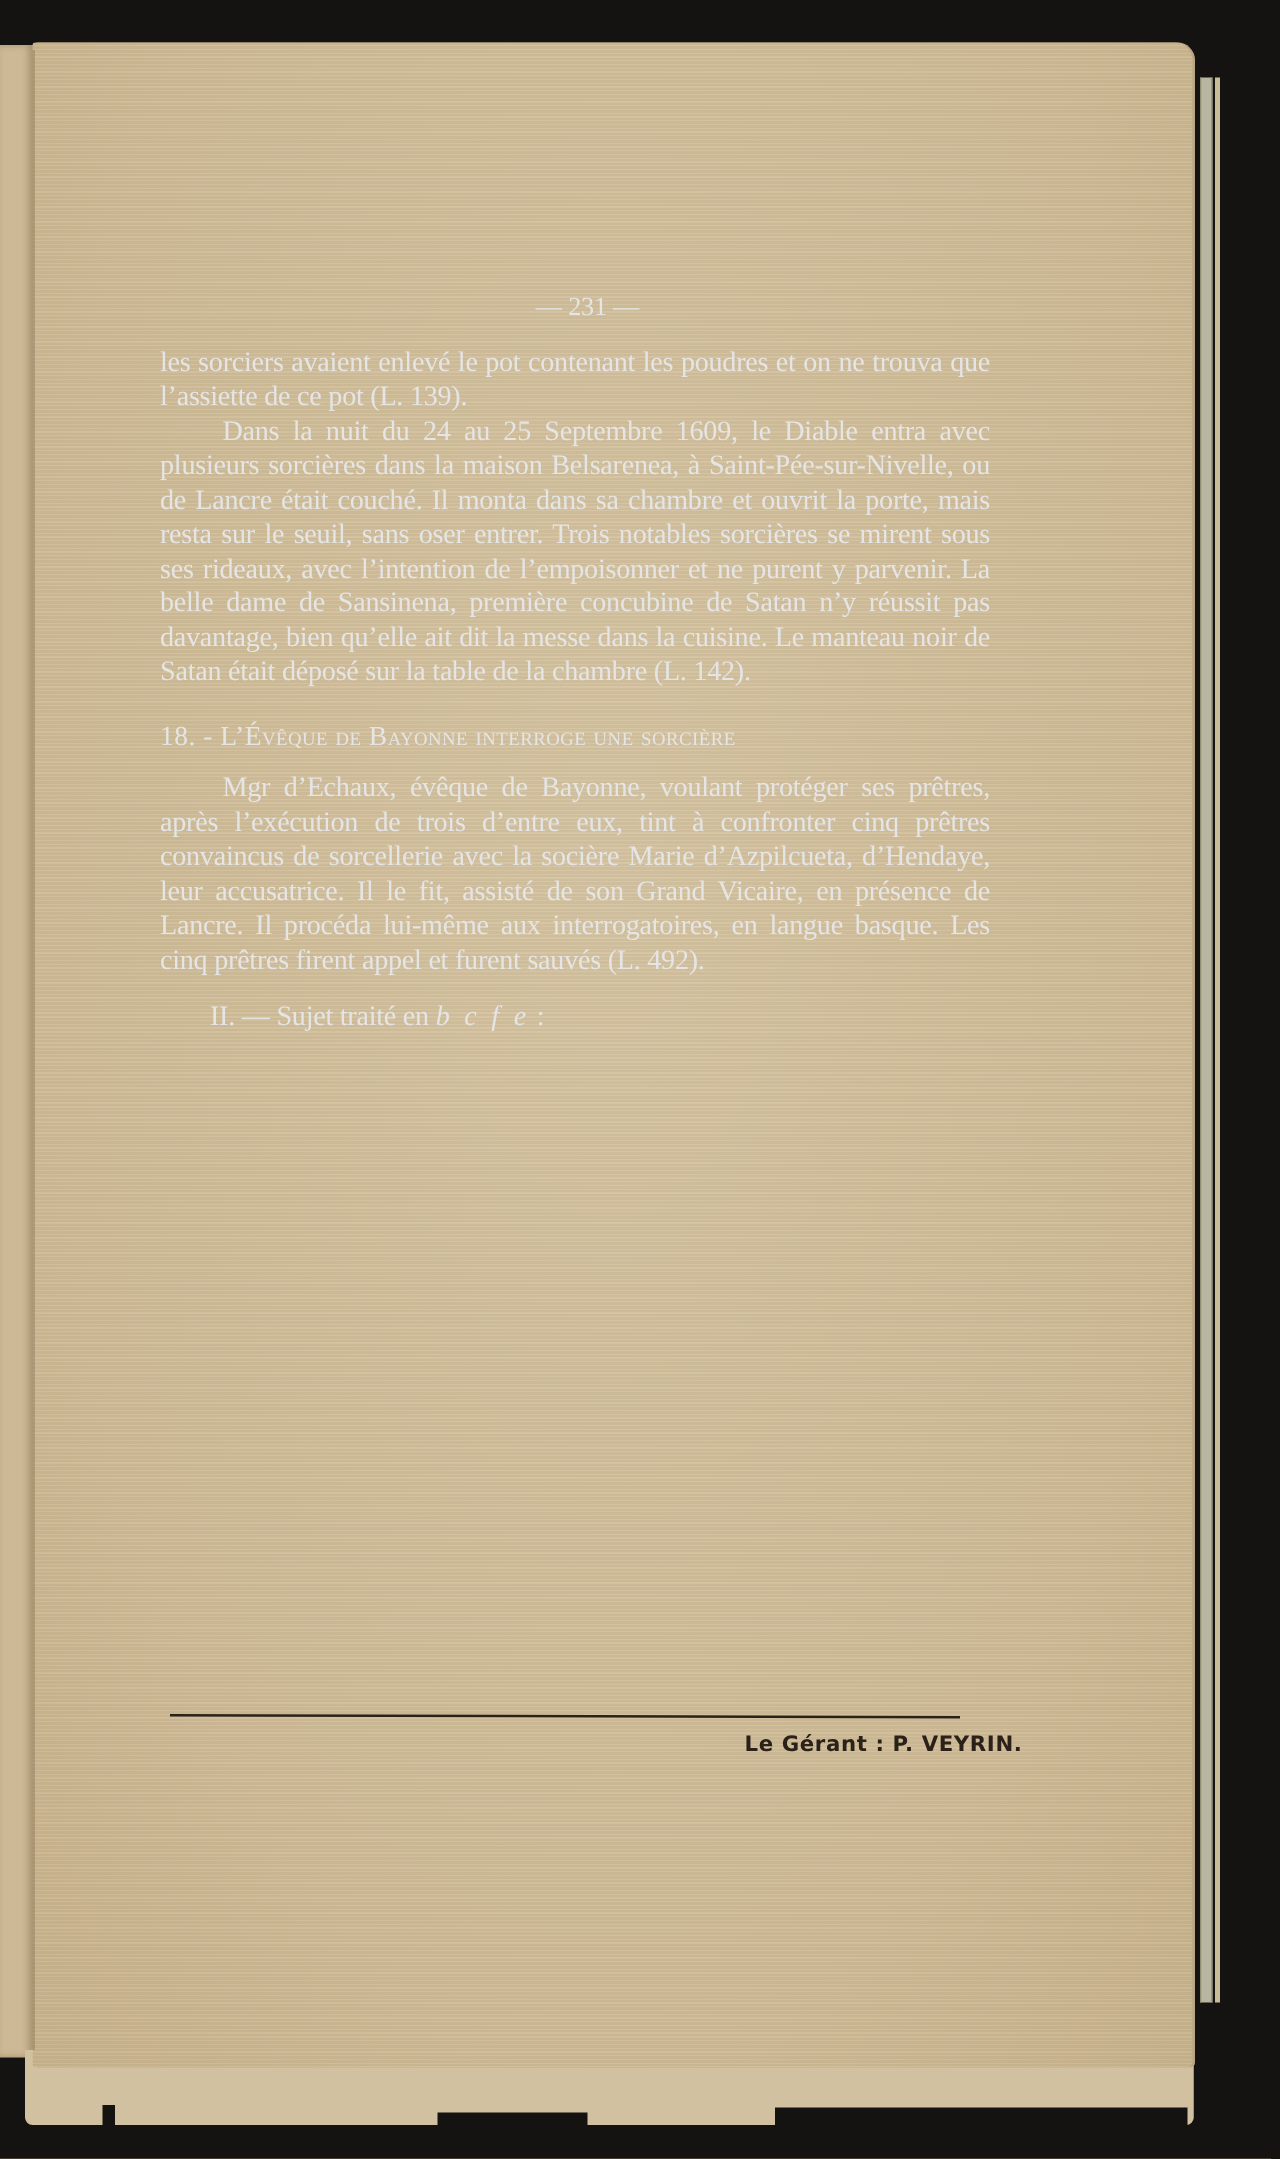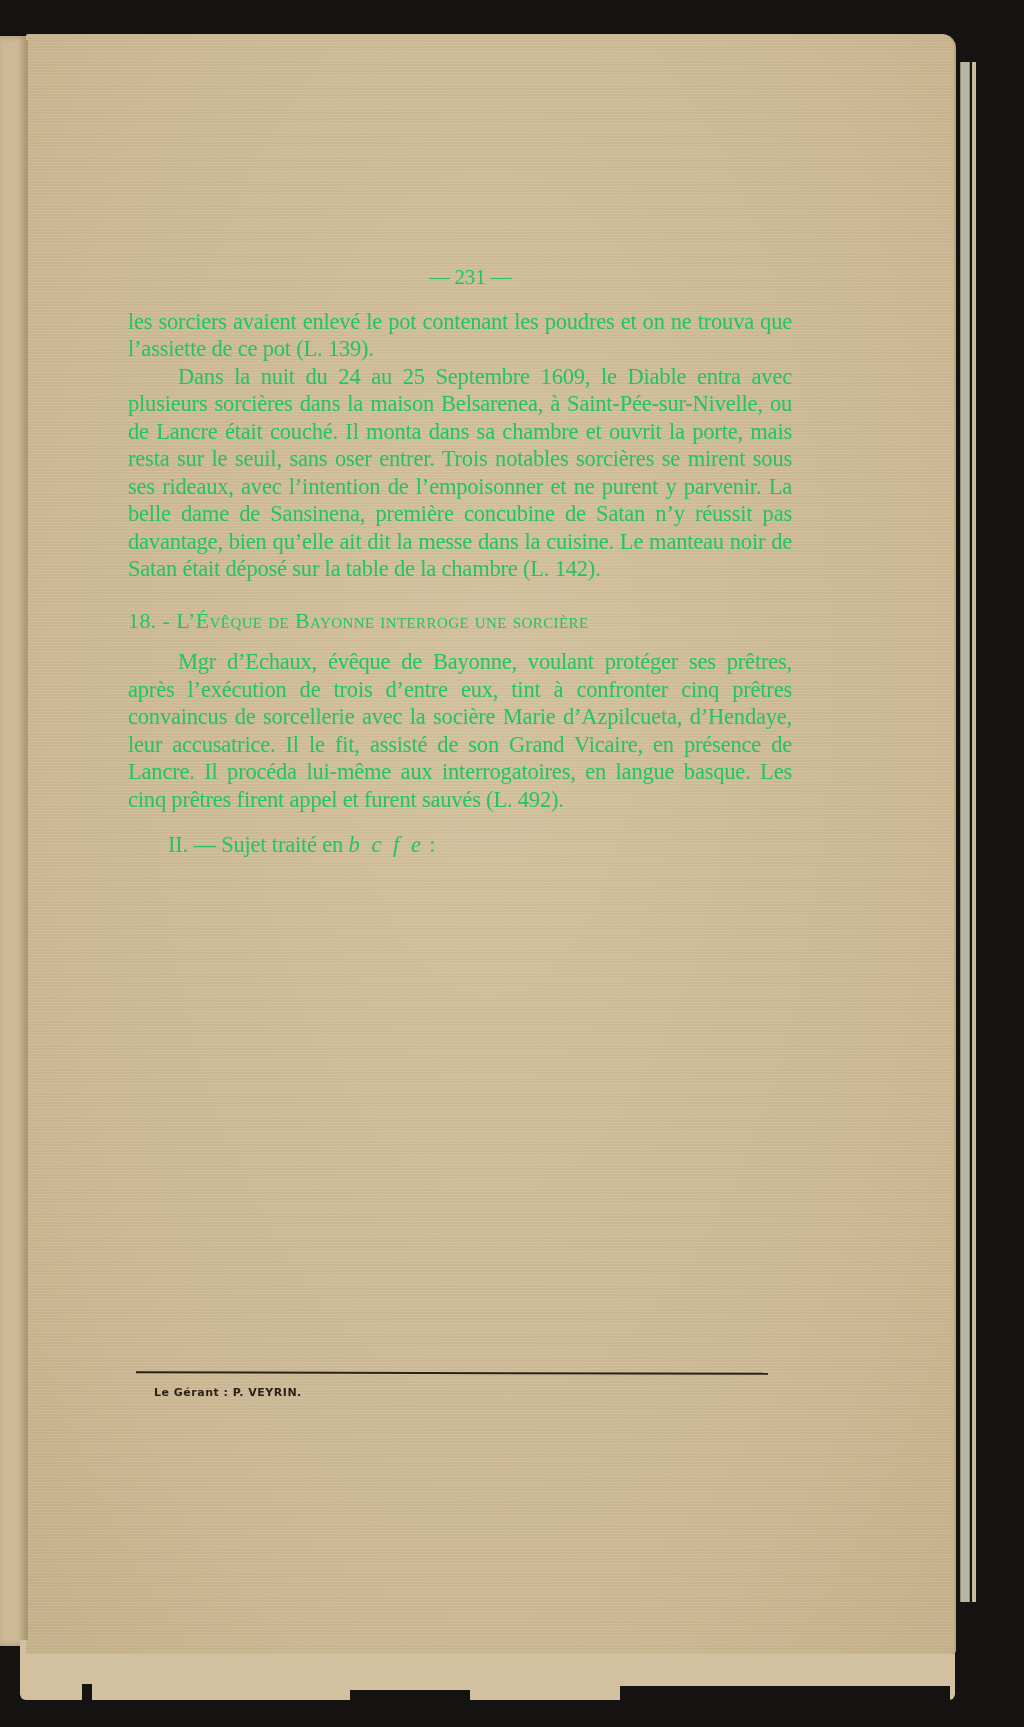--- a/index.html
+++ b/index.html
@@ -38,24 +38,23 @@
     border-left: 1px solid #8f8c76; border-right: 1px solid #8f8c76;
   }
   .edge-strip.s1 { left: 960px; }
   .edge-strip.s2 { left: 972px; width: 4px; background: #c9bb98; border:none; }
   .spine-line {
     position: absolute; left: 26px; top: 40px; width: 2px; height: 1600px;
     background: rgba(120,100,70,0.35);
   }
   .text-block {
     position: absolute; left: 128px; top: 232px; width: 664px;
-    color: #22c55e;
+    color: #e5e5e5;
     font-size: 22.5px; line-height: 27.5px;
     letter-spacing: -0.2px;
-    margin-top: 32px;
   }
   .page-number {
     text-align: center; font-size: 21px; margin-bottom: 16px;
     padding-left: 20px;
   }
   .para { text-align: justify; margin: 0; }
   .indent { text-indent: 50px; }
   .heading {
     font-size: 22px; margin: 20px 0 14px 0;
     font-variant: small-caps; letter-spacing: 0.4px;
@@ -63,22 +62,22 @@
   .heading.h17 { padding-left: 40px; }
   .heading.h18 { padding-left: 0; margin-top: 24px; }
   .subsection { padding-left: 40px; margin: 18px 0 18px 0; }
   .subsection em { letter-spacing: 3px; }
   .rule {
     position: absolute; left: 136px; top: 1372px; width: 632px; height: 2px;
     background: #2a2118; transform: rotate(0.15deg);
   }
   .footer {
     position: absolute; left: 128px; top: 1386px; width: 664px;
-    text-align: left; font-family: "DejaVu Sans", sans-serif;
-    font-weight: bold; font-size: 11px; color: #2a2118; letter-spacing: 0.5px;
+    text-align: right; font-family: "DejaVu Sans", sans-serif;
+    font-weight: bold; font-size: 17px; color: #2a2118; letter-spacing: 0.5px;
     padding-left: 26px;
   }
 </style>
 </head>
 <body>
 
 <div class="left-leaf"></div>
 <div class="page-stack-bottom">
   <div class="notch" style="left:62px;width:10px;"></div>
   <div class="notch" style="left:330px;width:120px;top:50px;"></div>

